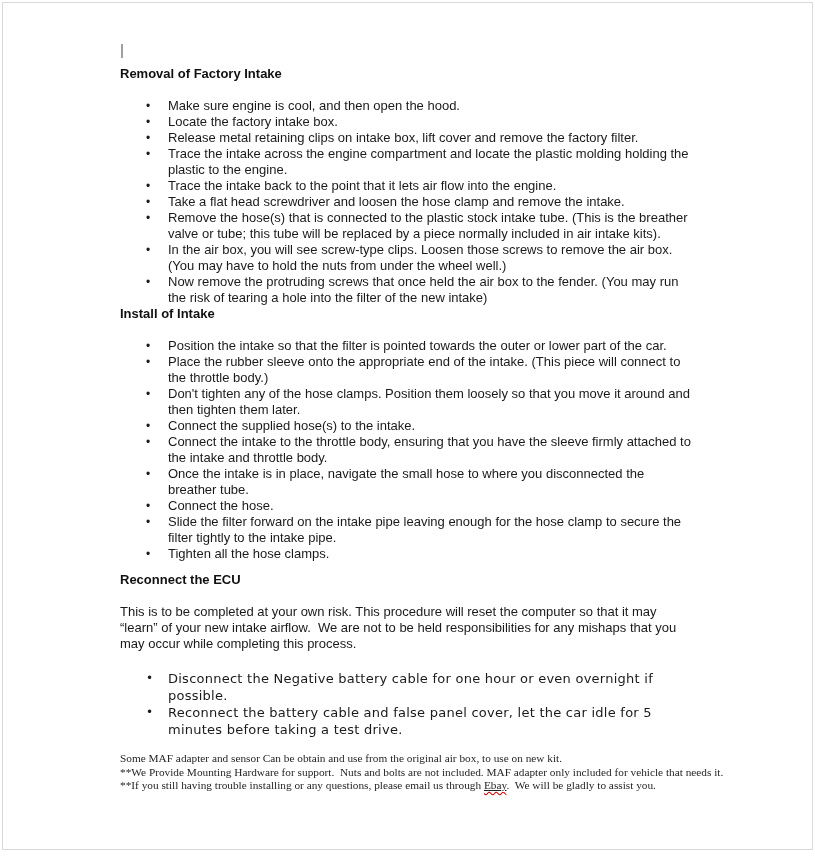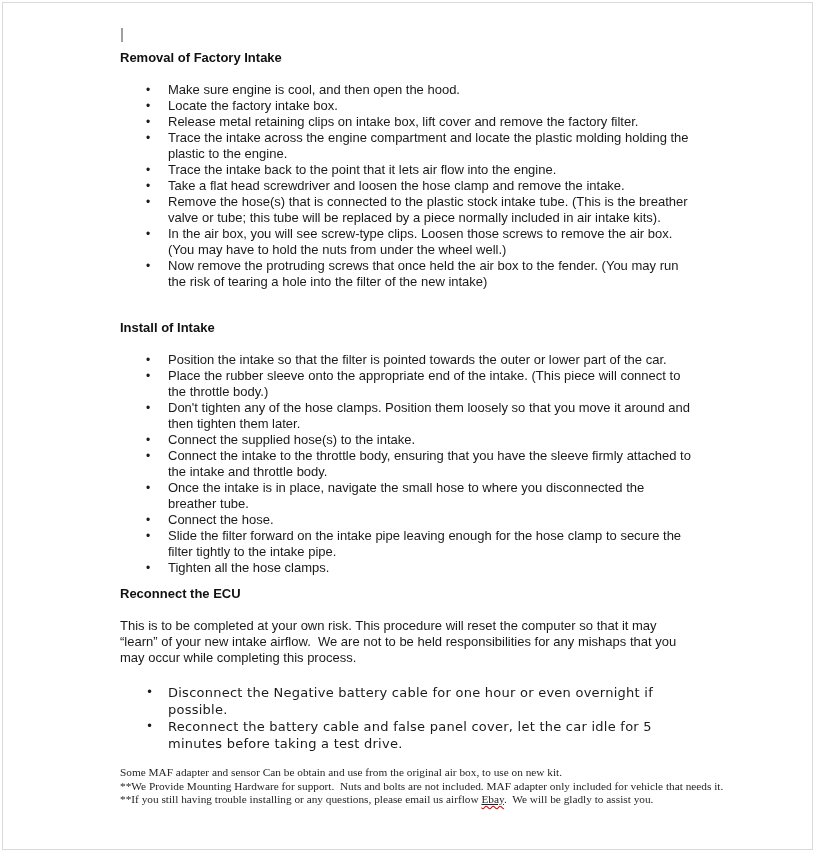--- a/index.html
+++ b/index.html
@@ -20,38 +20,38 @@
     left: 2px;
     top: 2px;
     right: 2px;
     bottom: 6px;
     border: 1px solid #d9d9d9;
     pointer-events: none;
   }
   .content {
     position: absolute;
     left: 120px;
-    top: 28px;
+    top: 44px;
     width: 576px;
   }
   .text-cursor {
     width: 2px;
     height: 14px;
     margin-left: 1px;
     background: #9f9f9f;
   }
   .heading {
     font-size: 13px;
     line-height: 16px;
     font-weight: bold;
     color: #111111;
     white-space: pre-wrap;
   }
   .h1 { margin-top: 8px; }
-  .h2 { margin-top: 30px; }
+  .h2 { margin-top: 0; }
   .h3 { margin-top: 10px; }
   .list { margin-top: 16px; }
   .li {
     display: flex;
     font-size: 13px;
     line-height: 16px;
   }
   .li .dot {
     flex: 0 0 22px;
     margin-left: 26px;
@@ -190,16 +190,16 @@
       </div>
     <div class="li">
         <span class="dot">•</span>
         <span class="txt">Reconnect the battery cable and false panel cover, let the car idle for 5 minutes before taking a test drive.</span>
       </div>
   </div>
 
   <div class="footer">
     <div class="fline">Some MAF adapter and sensor Can be obtain and use from the original air box, to use on new kit.</div>
     <div class="fline">**We Provide Mounting Hardware for support.  Nuts and bolts are not included. MAF adapter only included for vehicle that needs it.</div>
-    <div class="fline"><span>**If you still having trouble installing or any questions, please email us airflow </span><span class="u-link"><span class="spell">Ebay</span></span><span>.  We will be gladly to assist you.</span></div>
+    <div class="fline"><span>**If you still having trouble installing or any questions, please email us through </span><span class="u-link"><span class="spell">Ebay</span></span><span>.  We will be gladly to assist you.</span></div>
   </div>
 
 </div>
 
 </body></html>

